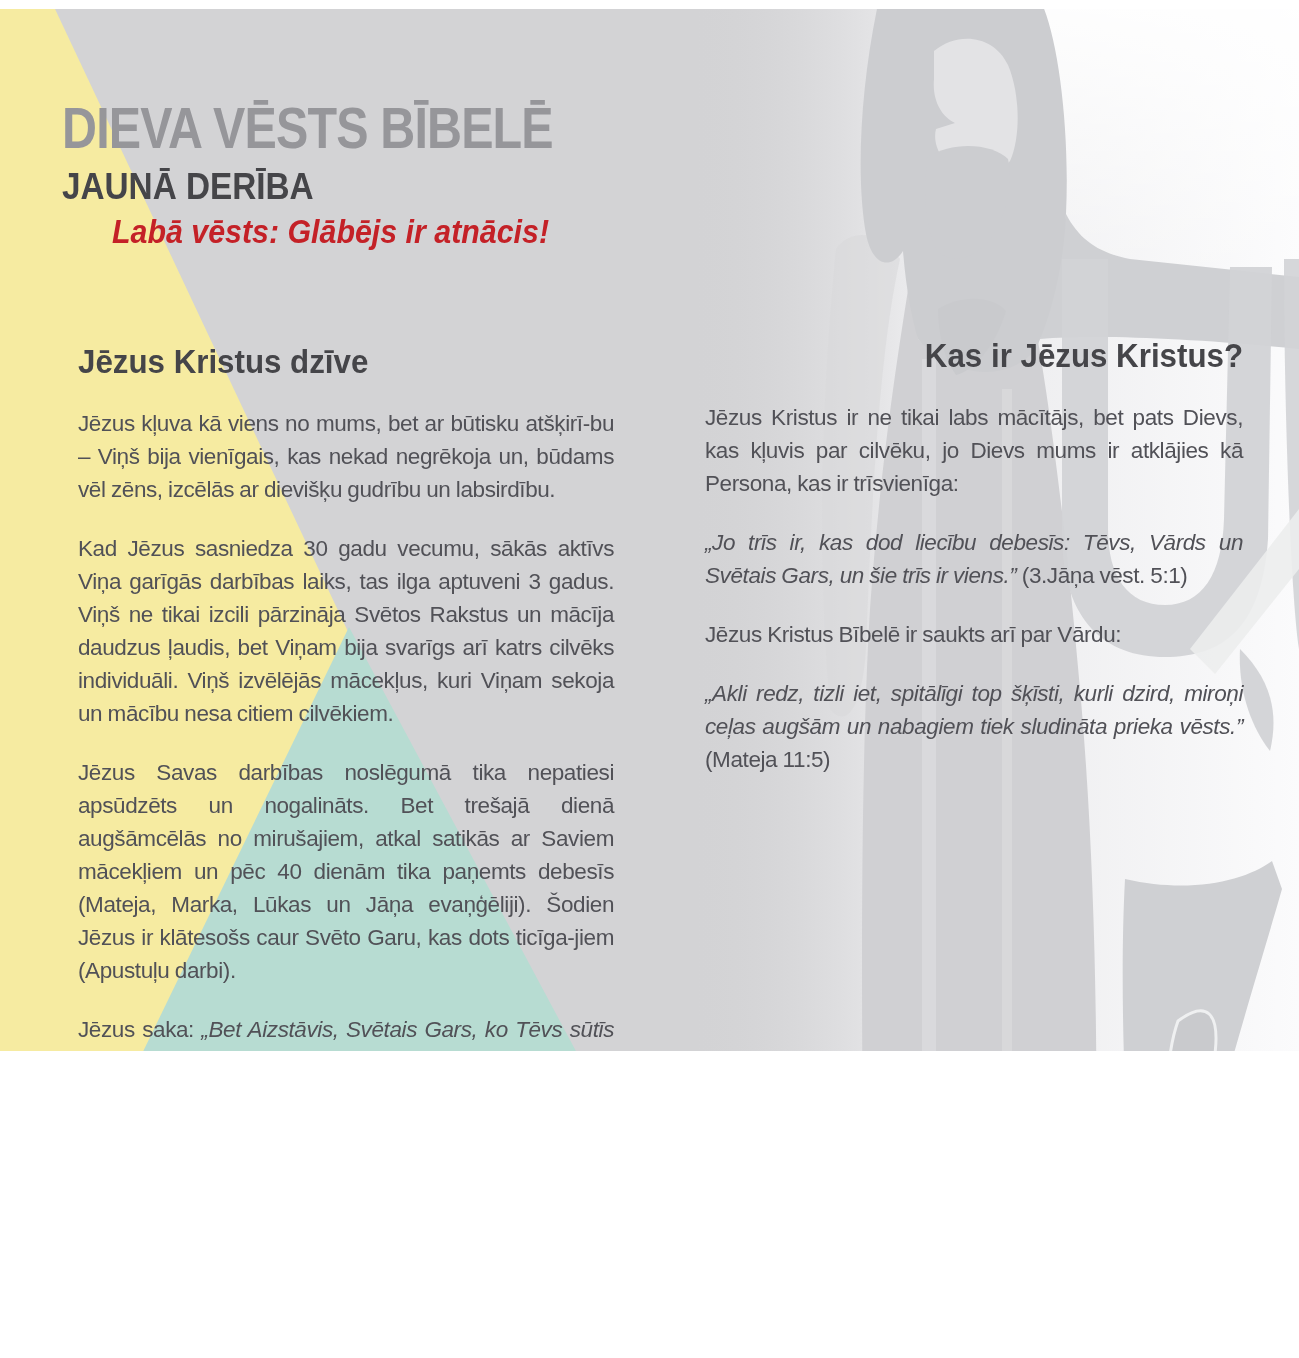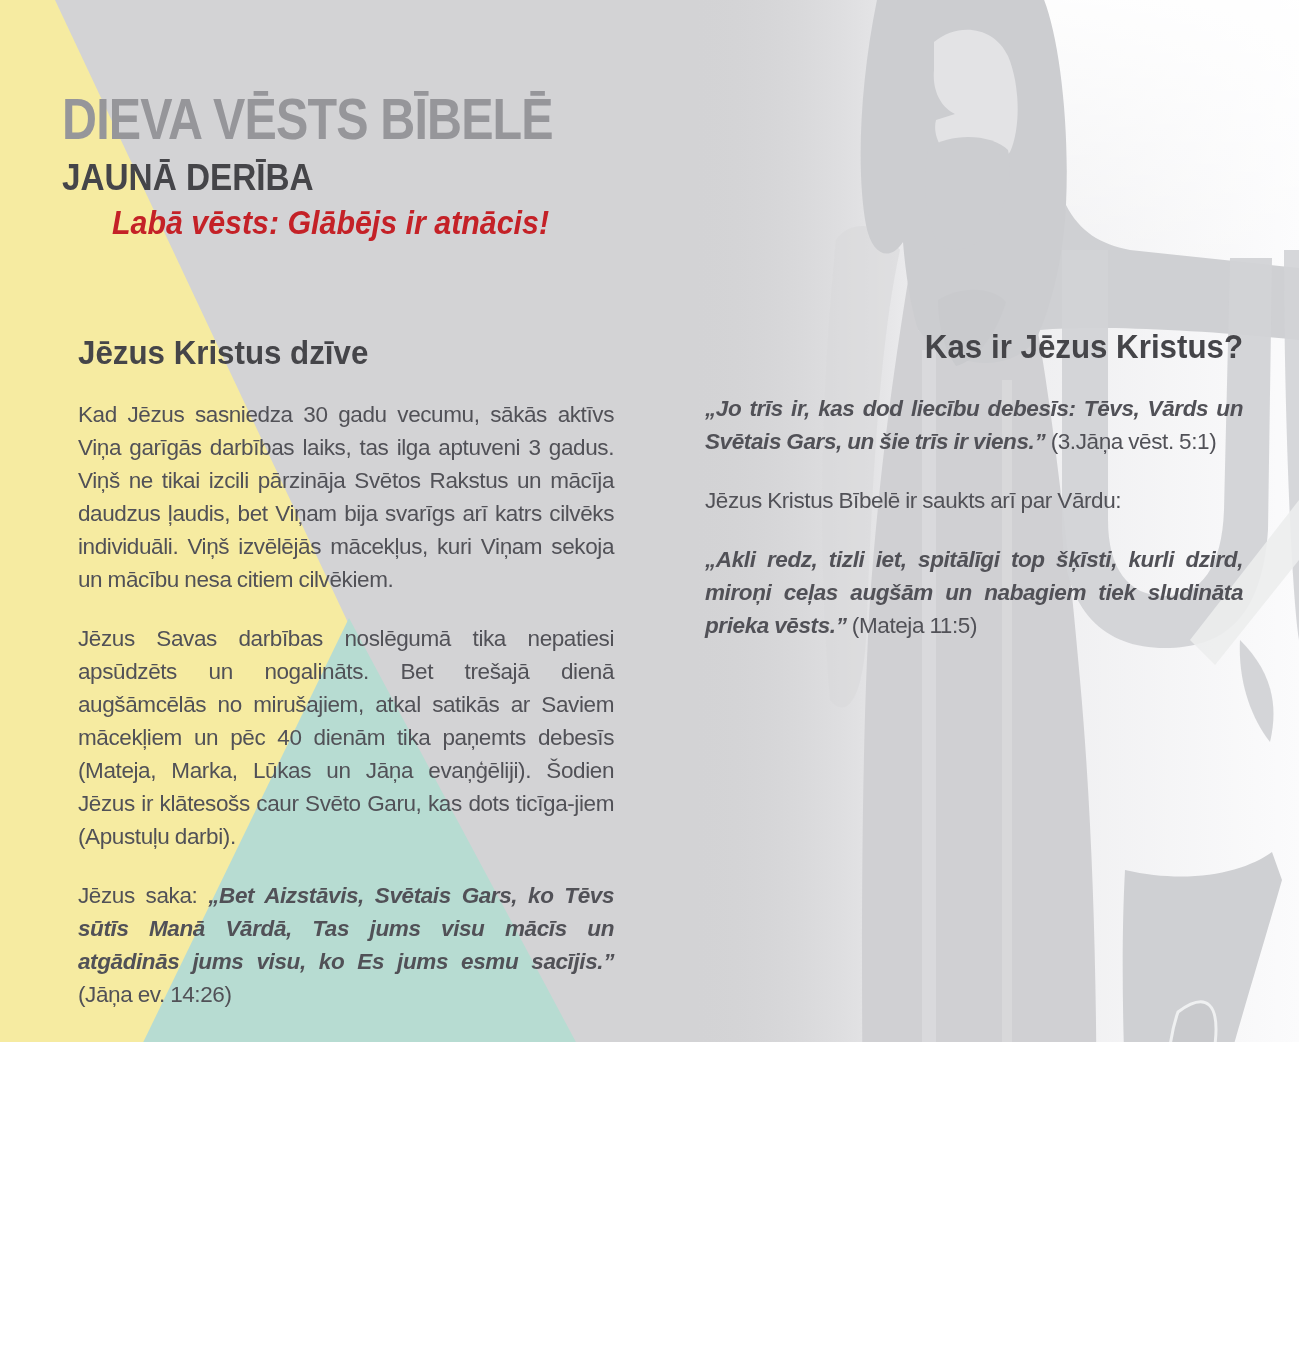--- a/index.html
+++ b/index.html
@@ -6,20 +6,21 @@
     --bg:#d3d3d5; --yellow:#f6eba1; --teal:#b7dcd2;
     --title-gray:#96969a; --heading:#454549; --body:#515157; --red:#c42127;
     --sil:#d0d0d3;
   }
   *{margin:0;padding:0;box-sizing:border-box;}
   html,body{background:#fff;}
   .page{
     position:relative;width:1299px;height:1042px;overflow:hidden;
     background:var(--bg);
     font-family:"Liberation Sans", sans-serif;
+    margin-top:9px;
   }
   .layer{position:absolute;inset:0;}
   .silhouette{z-index:1;}
   .tri{z-index:2;}
   .tri-yellow{background:var(--yellow);clip-path:polygon(0 0,55px 0,694px 1358px,0 1358px);}
   .tri-teal{background:var(--teal);clip-path:polygon(349px 618px,745px 1358px,-10px 1358px);}
   .content{position:absolute;z-index:3;inset:0;}
   .title{
     position:absolute;left:62px;top:86px;
     font-size:57px;font-weight:700;color:var(--title-gray);
@@ -42,21 +43,21 @@
   .col h3{
     font-size:34px;line-height:40px;font-weight:700;color:var(--heading);
     margin:0 0 26px 0;white-space:nowrap;
     transform:scaleX(.92);transform-origin:left top;
   }
   .col-right h3{text-align:right;transform-origin:right top;}
   .col p{
     font-size:22.5px;line-height:33px;letter-spacing:-.4px;word-spacing:-.5px;
     color:var(--body);text-align:justify;margin:0 0 26px 0;
   }
-  .col p span.bi{font-weight:700;font-style:italic;}
+  .col p span.bi{font-weight:400;font-style:italic;}
 </style>
 </head>
 <body>
 
 <div class="page">
 
   <svg class="layer silhouette" viewBox="0 0 1299 1358" width="1299" height="1358" aria-hidden="true">
     <defs>
       <linearGradient id="panelGrad" x1="0" y1="0" x2="1" y2="0">
         <stop offset="0" stop-color="#d3d3d5" stop-opacity="0"></stop>
@@ -103,28 +104,30 @@
   <div class="layer tri tri-teal"></div>
 
   <div class="content">
     <h1 class="title">DIEVA VĒSTS BĪBELĒ</h1>
     <h2 class="subtitle">JAUNĀ DERĪBA</h2>
     <div class="tagline">Labā vēsts: Glābējs ir atnācis!</div>
 
     <section class="col col-left">
       <h3>Jēzus Kristus dzīve</h3>
       <div>
+          <p><span>Jēzus kļuva kā viens no mums, bet ar būtisku atšķirī-bu – Viņš bija vienīgais, kas nekad negrēkoja un, būdams vēl zēns, izcēlās ar dievišķu gudrību un labsirdību.</span></p>
           <p><span>Kad Jēzus sasniedza 30 gadu vecumu, sākās aktīvs Viņa garīgās darbības laiks, tas ilga aptuveni 3 gadus. Viņš ne tikai izcili pārzināja Svētos Rakstus un mācīja daudzus ļaudis, bet Viņam bija svarīgs arī katrs cilvēks individuāli. Viņš izvēlējās mācekļus, kuri Viņam sekoja un mācību nesa citiem cilvēkiem.</span></p>
           <p><span>Jēzus Savas darbības noslēgumā tika nepatiesi apsūdzēts un nogalināts. Bet trešajā dienā augšāmcēlās no mirušajiem, atkal satikās ar Saviem mācekļiem un pēc 40 dienām tika paņemts debesīs (Mateja, Marka, Lūkas un Jāņa evaņģēliji). Šodien Jēzus ir klātesošs caur Svēto Garu, kas dots ticīga-jiem (Apustuļu darbi).</span></p>
           <p><span>Jēzus saka: </span><span class="bi">„Bet Aizstāvis, Svētais Gars, ko Tēvs sūtīs Manā Vārdā, Tas jums visu mācīs un atgādinās jums visu, ko Es jums esmu sacījis.”</span><span> (Jāņa ev. 14:26)</span></p>
         </div>
     </section>
 
     <section class="col col-right">
       <h3>Kas ir Jēzus Kristus?</h3>
       <div>
+          <p><span>Jēzus Kristus ir ne tikai labs mācītājs, bet pats Dievs, kas kļuvis par cilvēku, jo Dievs mums ir atklājies kā Persona, kas ir trīsvienīga:</span></p>
           <p><span class="bi">„Jo trīs ir, kas dod liecību debesīs: Tēvs, Vārds un Svētais Gars, un šie trīs ir viens.”</span><span> (3.Jāņa vēst. 5:1)</span></p>
           <p><span>Jēzus Kristus Bībelē ir saukts arī par Vārdu:</span></p>
           <p><span class="bi">„Akli redz, tizli iet, spitālīgi top šķīsti, kurli dzird, miroņi ceļas augšām un nabagiem tiek sludināta prieka vēsts.”</span><span> (Mateja 11:5)</span></p>
         </div>
     </section>
   </div>
 </div>
 
 </body></html>

